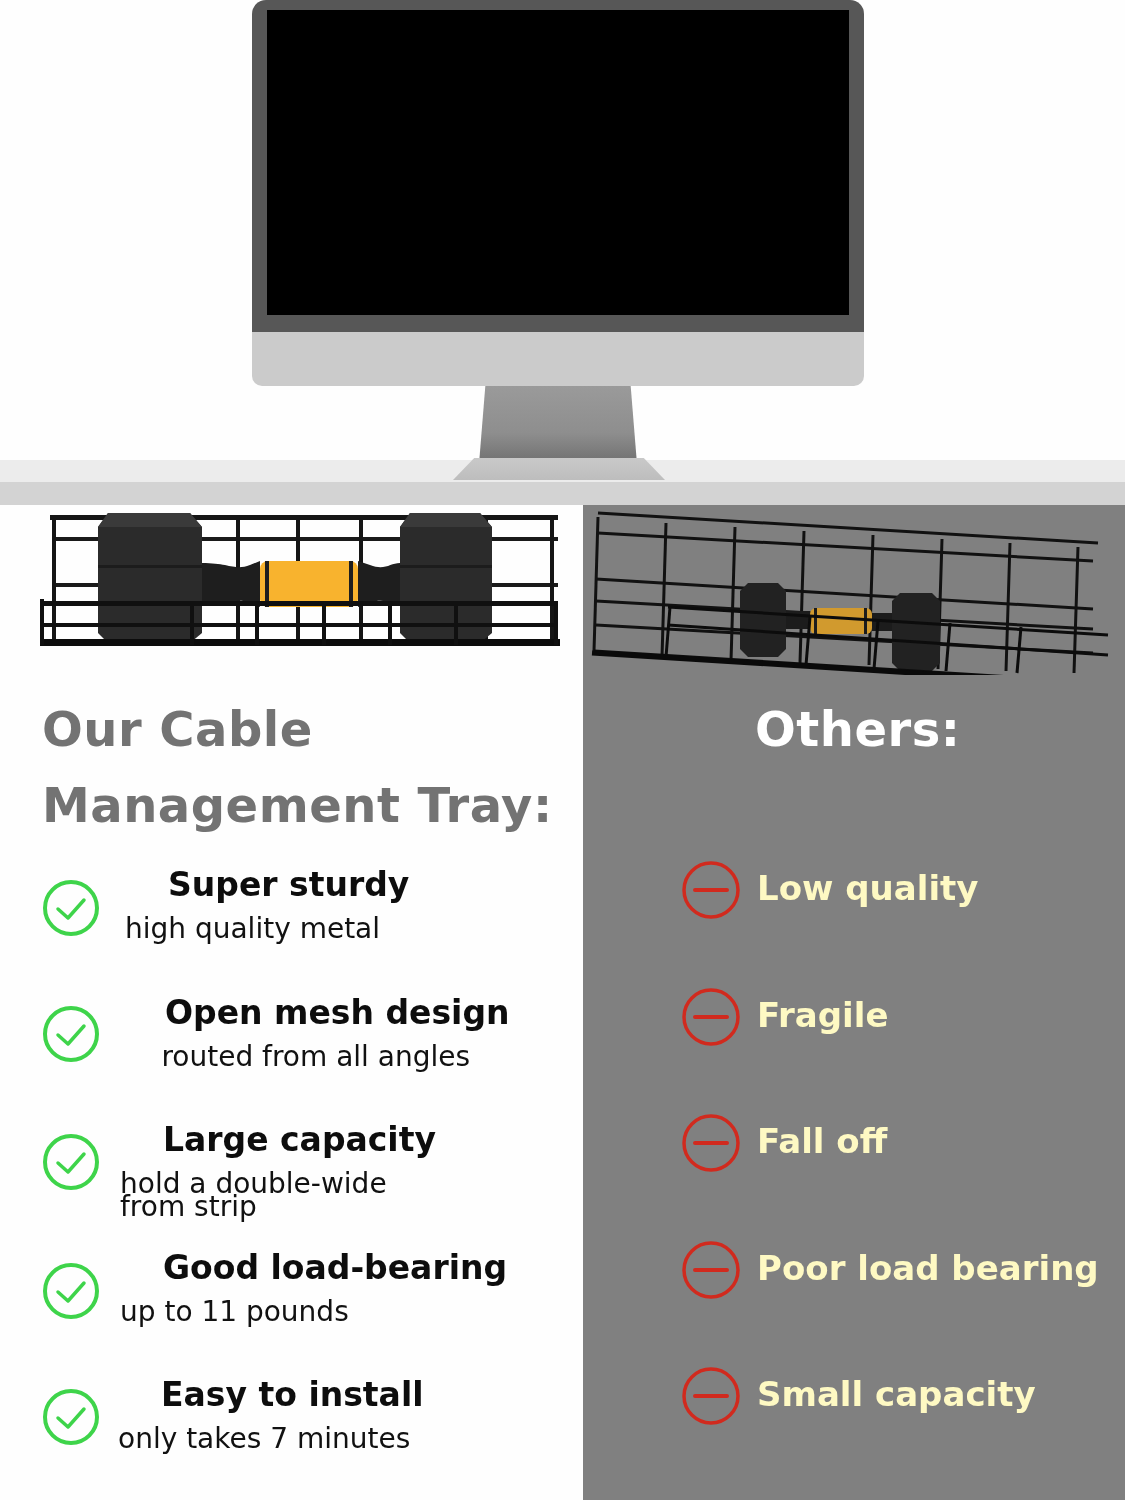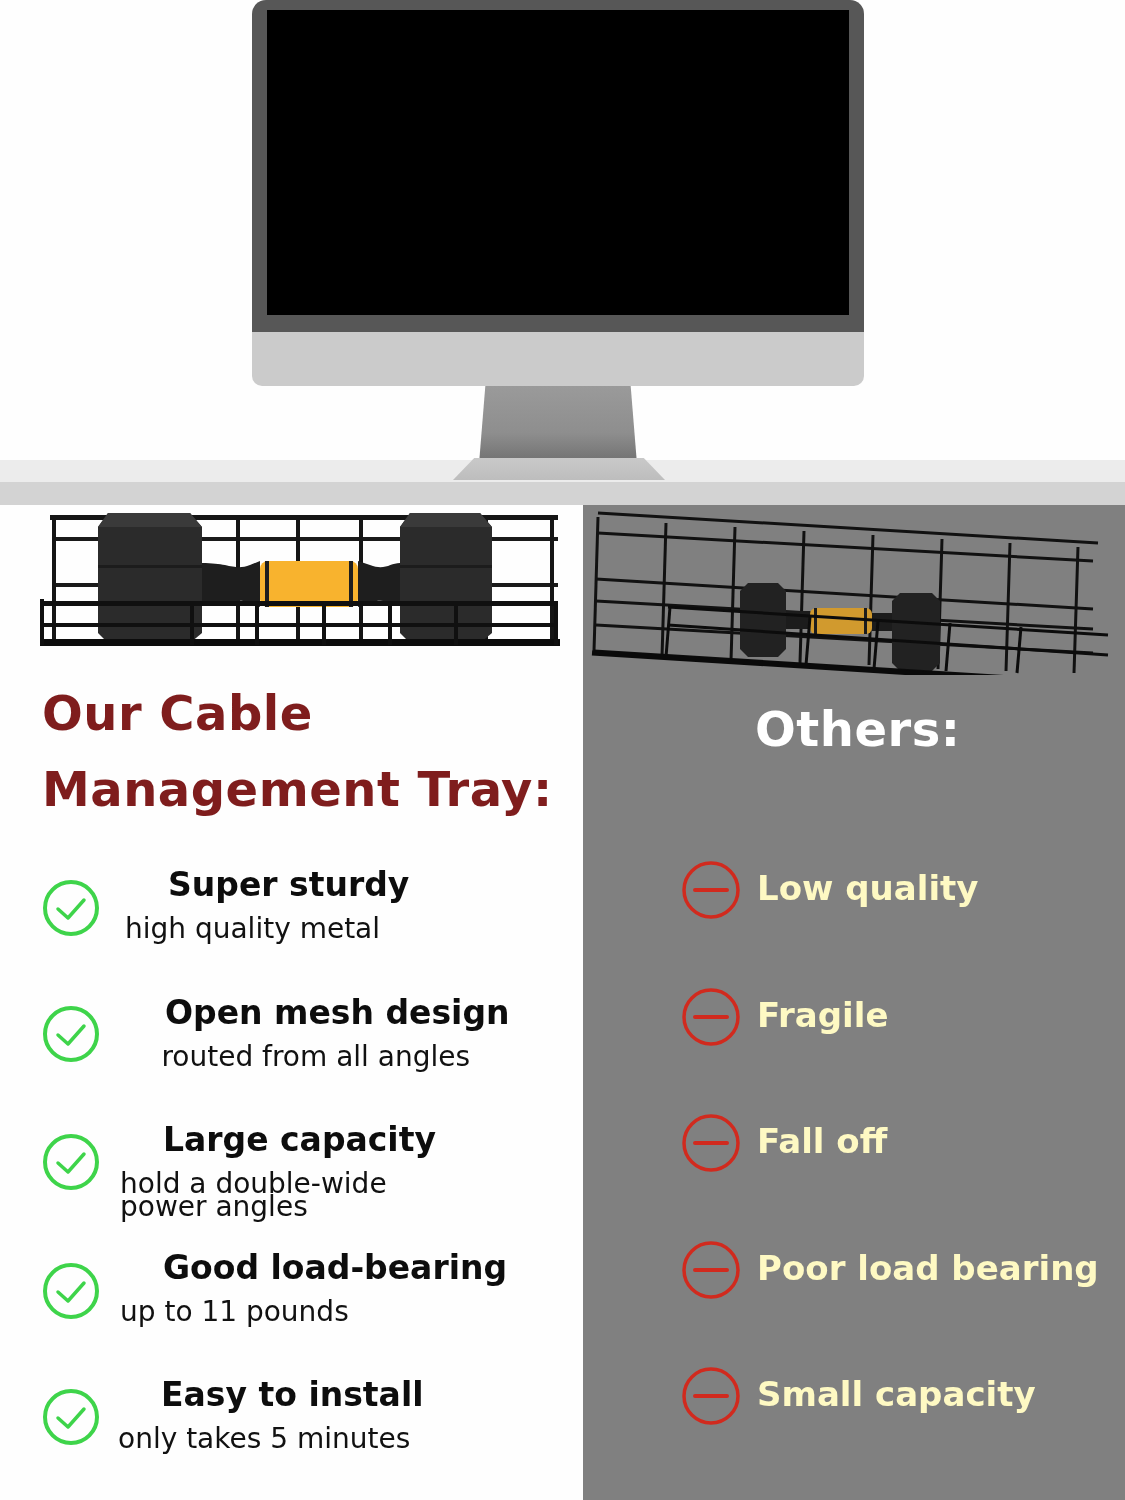--- a/index.html
+++ b/index.html
@@ -28,21 +28,21 @@
   
   .tray { position: absolute; }
   .tray-left { left: 40px; top: 0; width: 520px; height: 143px; }
   .tray-right { left: 5px; top: 0; width: 525px; height: 170px; }
 
   
   .heading {
     position: absolute; font-family: "DejaVu Sans", sans-serif; font-weight: bold;
     font-size: 48px; line-height: 76px; letter-spacing: 0.5px;
   }
-  .heading-left { left: 42px; top: 170px; color: #7f1d1d; width: 540px; }
+  .heading-left { left: 42px; top: 186px; color: #737373; width: 540px; }
   .heading-right { left: 172px; top: 186px; color: #ffffff; }
 
   
   .feature { position: absolute; }
   .feature .icon { position: absolute; width: 60px; height: 60px; }
   .feature-left .icon { left: 41px; }
   .feature-left .text { position: absolute; left: 0; }
   .feature-left .title { font-weight: bold; font-size: 33px; color: #0d0d0d; white-space: nowrap; line-height: 44px; margin-left: 43px; }
   .feature-left .sub { font-size: 28px; color: #111; white-space: nowrap; line-height: 44px; font-weight: normal; }
   .feature-left .sub.tight { line-height: 30px; }
@@ -150,21 +150,21 @@
   <div class="feature feature-left" style="top:613px;">
     <div class="icon" style="top:14px;">
       <svg width="60" height="60" viewBox="0 0 60 60">
           <circle cx="30" cy="30" r="26" fill="none" stroke="#3ed44a" stroke-width="4"></circle>
           <path d="M17 31 L27 40 L43 22" fill="none" stroke="#3ed44a" stroke-width="3.5" stroke-linecap="round" stroke-linejoin="round"></path>
         </svg>
     </div>
     <div class="text" style="left:120px;">
       <div class="title">Large capacity</div>
       <div class="sub">hold a double-wide</div>
-      <div class="sub tight" style="margin-top:-14px;">power angles</div>
+      <div class="sub tight" style="margin-top:-14px;">from strip</div>
     </div>
   </div>
 
   <div class="feature feature-left" style="top:741px;">
     <div class="icon" style="top:15px;">
       <svg width="60" height="60" viewBox="0 0 60 60">
           <circle cx="30" cy="30" r="26" fill="none" stroke="#3ed44a" stroke-width="4"></circle>
           <path d="M17 31 L27 40 L43 22" fill="none" stroke="#3ed44a" stroke-width="3.5" stroke-linecap="round" stroke-linejoin="round"></path>
         </svg>
     </div>
@@ -176,21 +176,21 @@
 
   <div class="feature feature-left" style="top:868px;">
     <div class="icon" style="top:14px;">
       <svg width="60" height="60" viewBox="0 0 60 60">
           <circle cx="30" cy="30" r="26" fill="none" stroke="#3ed44a" stroke-width="4"></circle>
           <path d="M17 31 L27 40 L43 22" fill="none" stroke="#3ed44a" stroke-width="3.5" stroke-linecap="round" stroke-linejoin="round"></path>
         </svg>
     </div>
     <div class="text" style="left:118px;">
       <div class="title">Easy to install</div>
-      <div class="sub">only takes 5 minutes</div>
+      <div class="sub">only takes 7 minutes</div>
     </div>
   </div>
 </div>
 
 <div class="col-right">
 
   <div class="tray tray-right">
     <svg width="525" height="170" viewBox="0 0 525 170">
       <g stroke="#111" stroke-width="3" fill="none">
 

